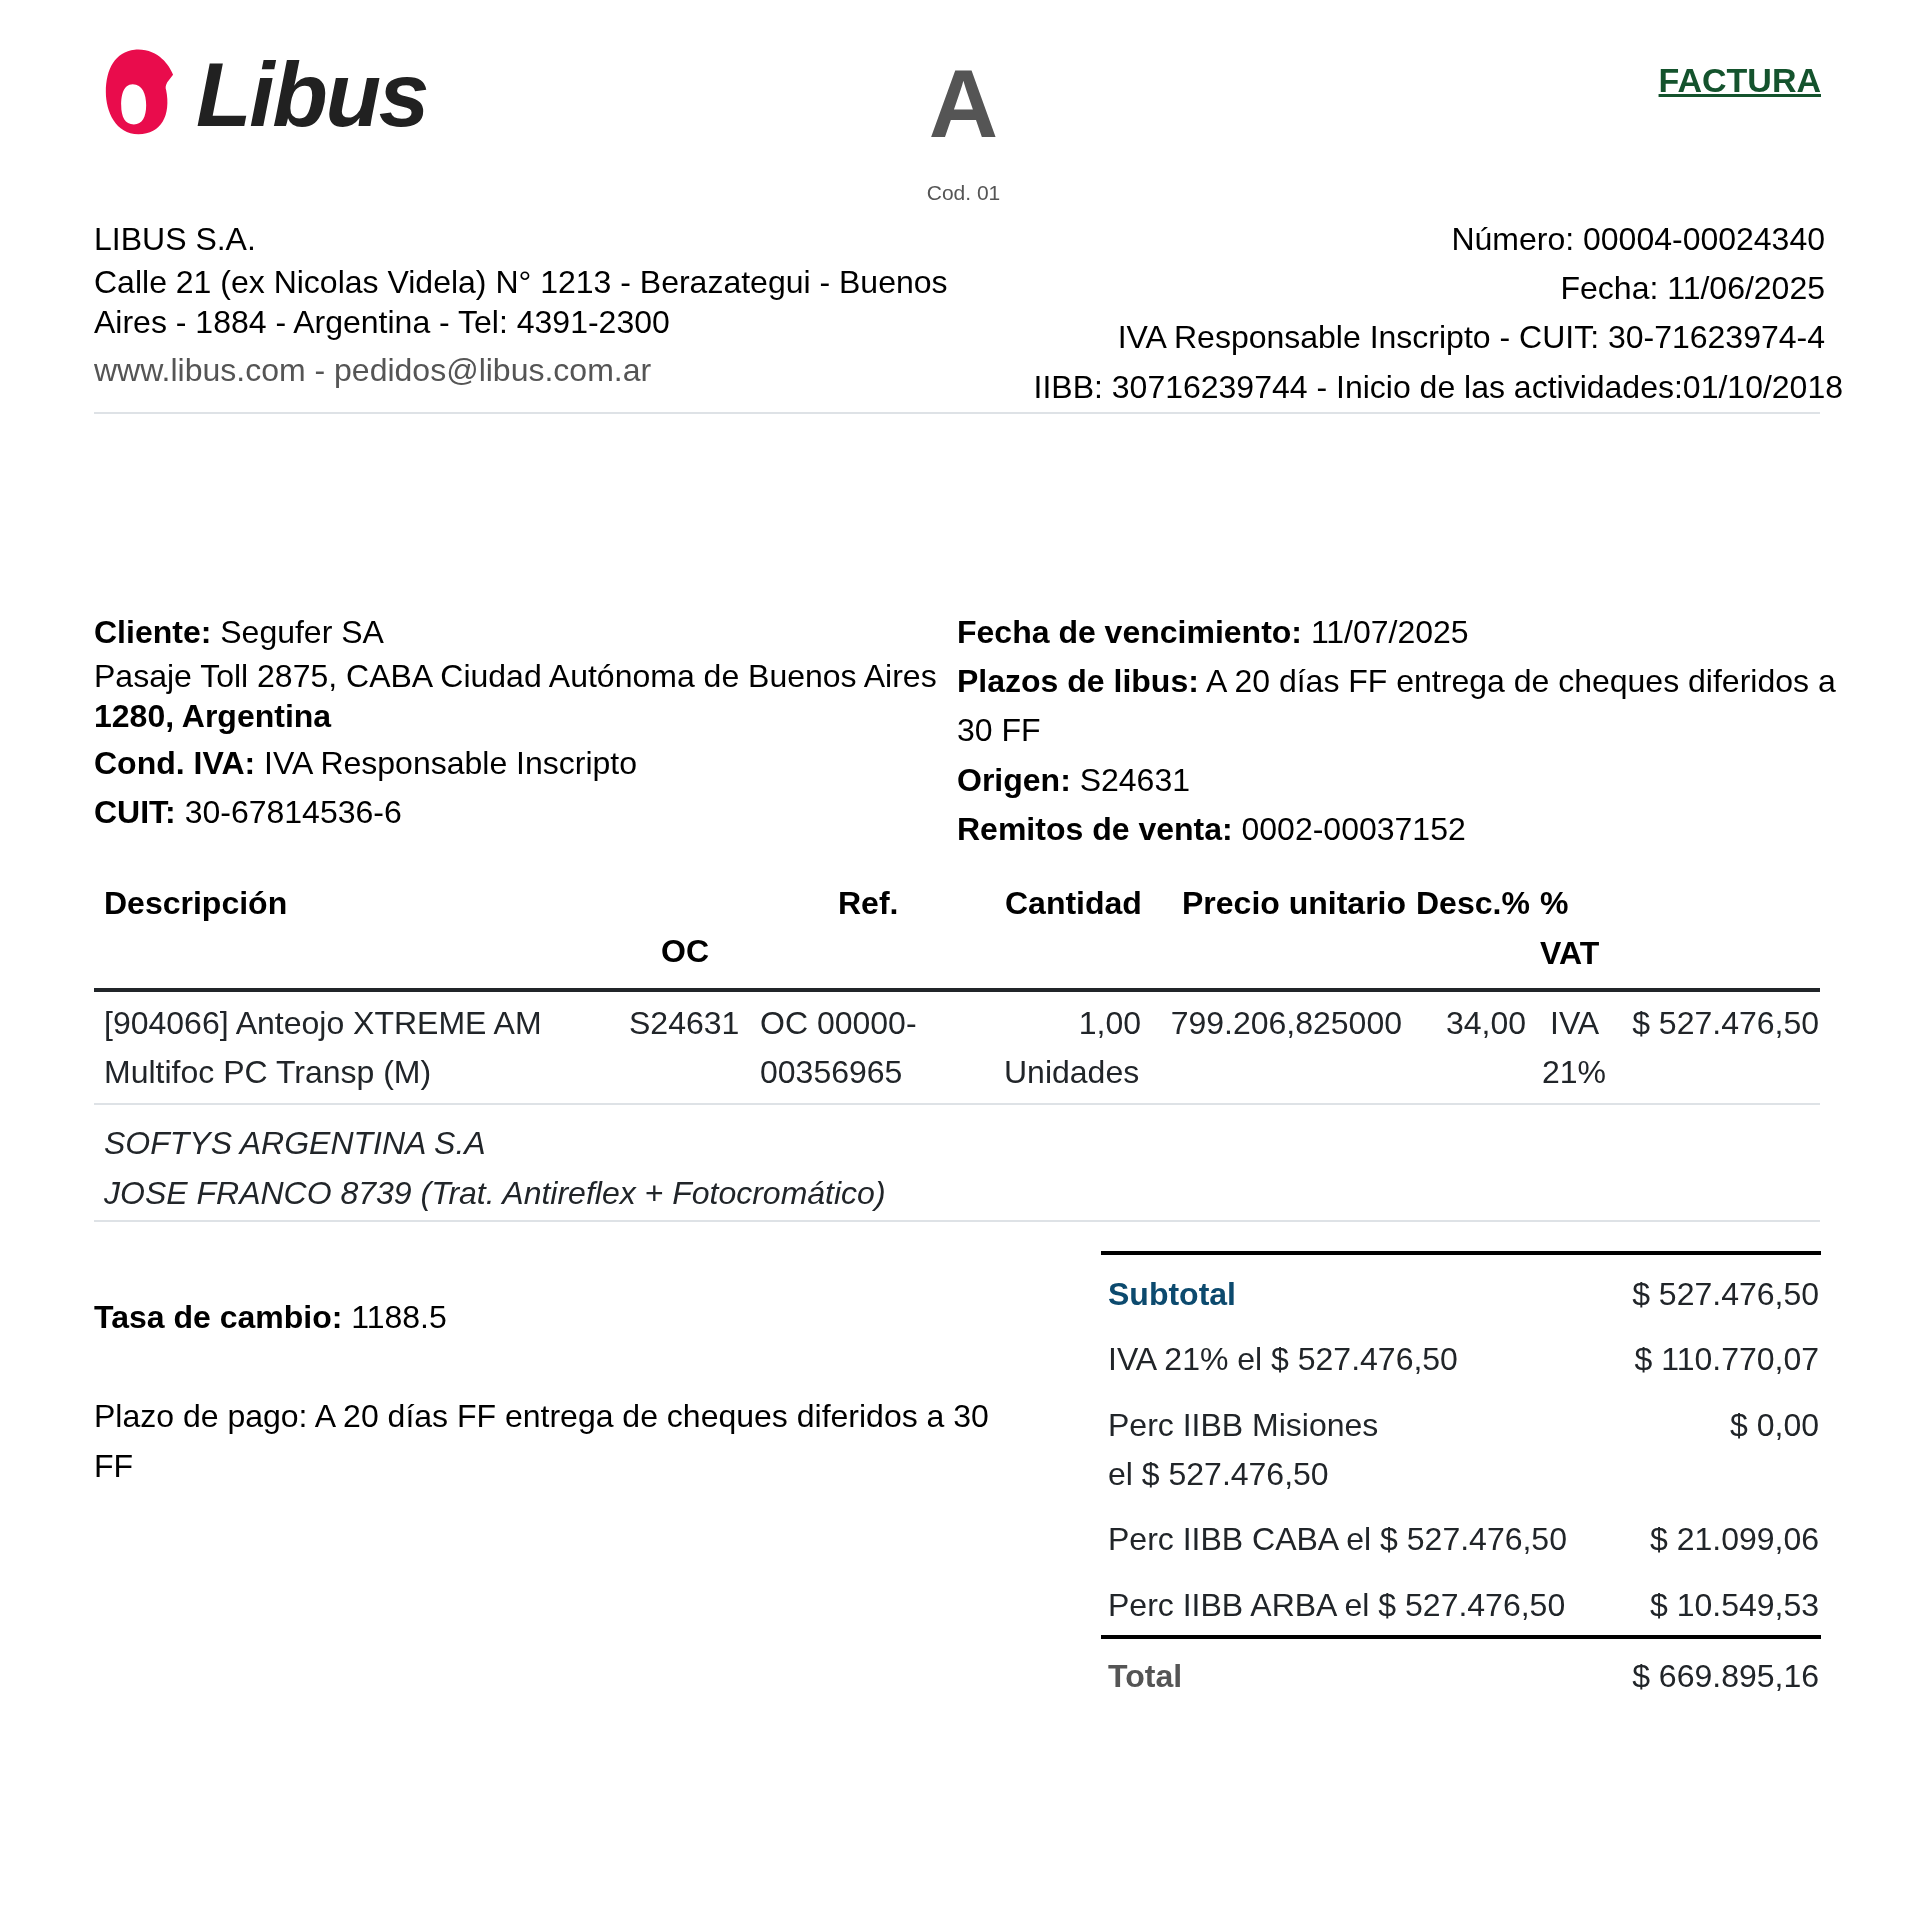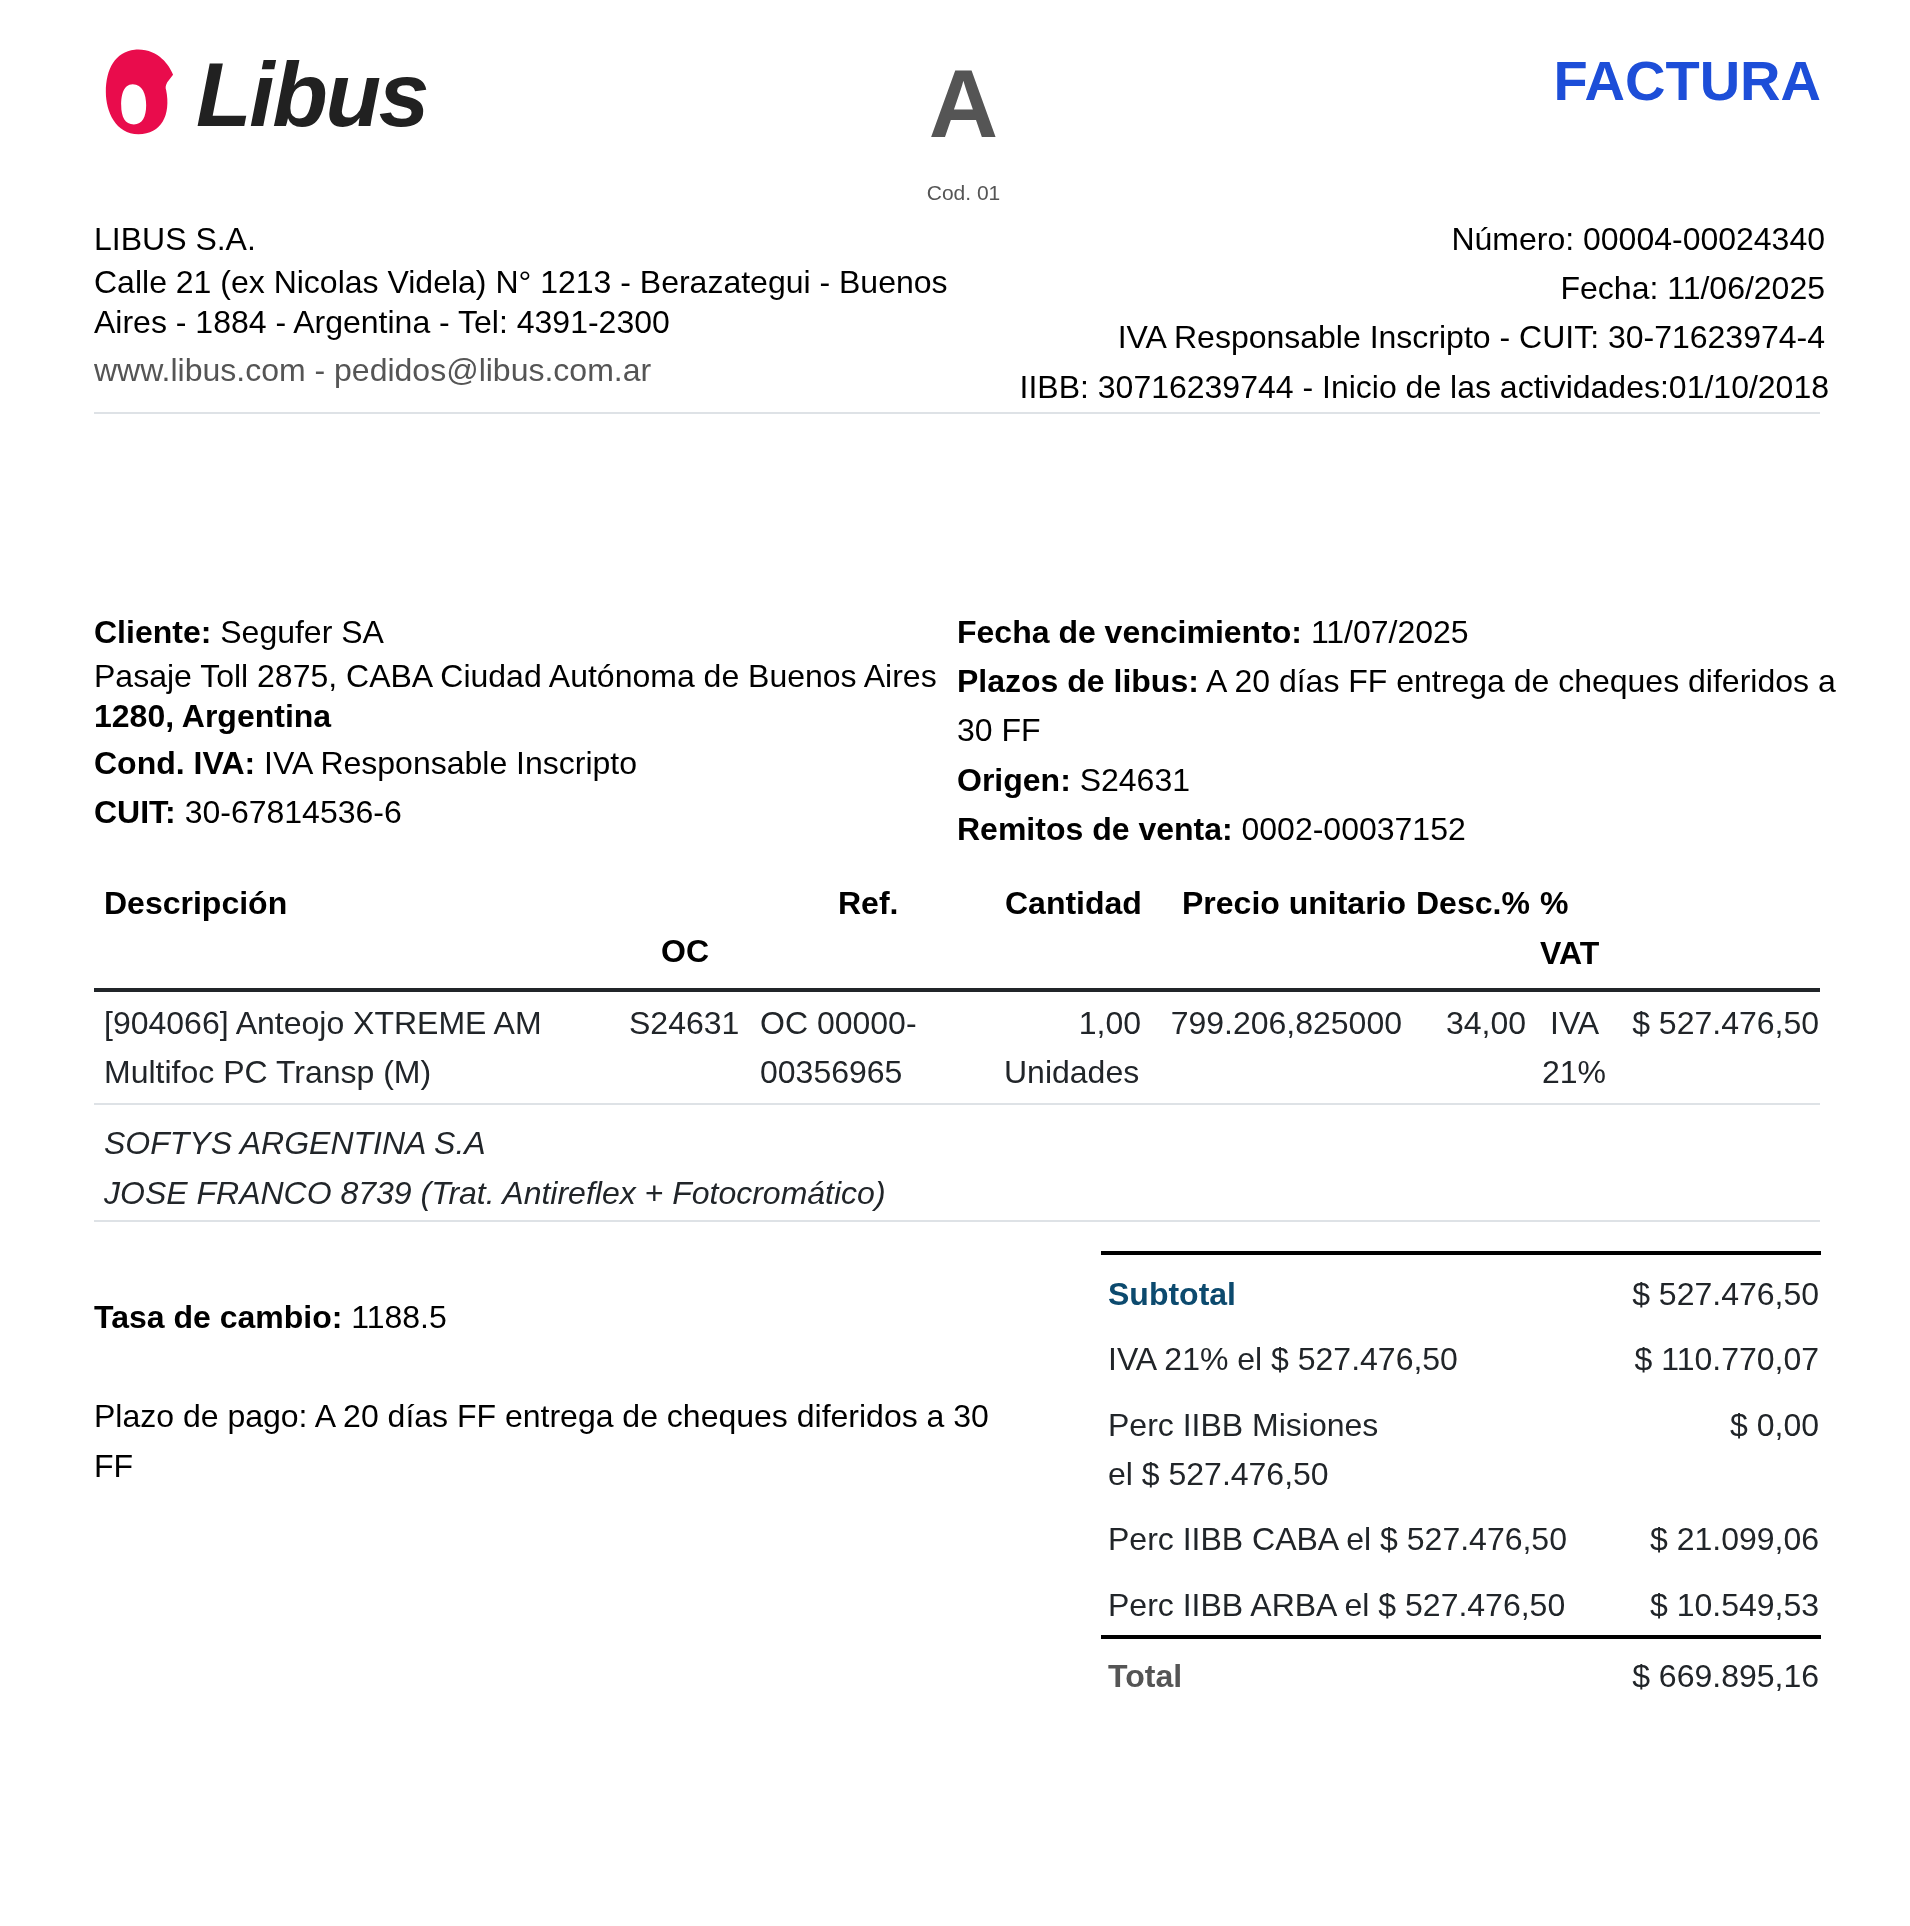--- a/index.html
+++ b/index.html
@@ -9,21 +9,21 @@
   .t { font-size: 32px; line-height: 50px; white-space: nowrap; }
   .gray { color: #555555; }
   .b { font-weight: bold; }
   .right { text-align: right; }
   
   #logo { left: 92px; top: 42px; width: 308px; height: 96px; }
   #logo-text { left: 196px; top: 45px; font-size: 91px; font-weight: bold; font-style: italic; color: #212121; letter-spacing: -2.3px; line-height: 100px; }
   
   #doc-letter { left: 898px; top: 46px; width: 131px; text-align: center; font-size: 96px; font-weight: bold; color: #555; line-height: 116px; }
   #doc-code { left: 898px; top: 181px; width: 131px; text-align: center; font-size: 21px; color: #555; }
-  #doc-title { right: 89px; top: 46px; font-size: 56px; font-weight: bold; color: #1d4ed8; line-height: 69px; }
+  #doc-title { right: 89px; top: 46px; font-size: 34px; font-weight: bold; color: #14532d; line-height: 69px; text-decoration: underline; }
   .hr-light { position: absolute; height: 1.9px; background: #dee2e6; }
   .hr-dark { position: absolute; height: 3.9px; background: #212529; }
   .hr-black { position: absolute; height: 3.5px; background: #000; }
   .lbl { font-weight: bold; }
   
   .th { font-size: 32px; font-weight: bold; line-height: 50px; position: absolute; white-space: nowrap; }
   .td { font-size: 32px; line-height: 50px; position: absolute; white-space: nowrap; color: #212529; }
   .it { font-style: italic; }
 </style>
 </head>
@@ -41,21 +41,21 @@
 <div id="doc-title" class="abs">FACTURA</div>
 
 <div class="abs t" style="left:94px; top:214px;">LIBUS S.A.</div>
 <div class="abs t" style="left:94px; top:257px;">Calle 21 (ex Nicolas Videla) N° 1213 - Berazategui - Buenos</div>
 <div class="abs t" style="left:94px; top:297px;">Aires - 1884 - Argentina - Tel: 4391-2300</div>
 <div class="abs t gray" style="left:94px; top:345px;">www.libus.com - pedidos@libus.com.ar</div>
 
 <div class="abs t right" style="right:85px; top:214px;">Número: 00004-00024340</div>
 <div class="abs t right" style="right:85px; top:263px;">Fecha: 11/06/2025</div>
 <div class="abs t right" style="right:85px; top:312px;">IVA Responsable Inscripto - CUIT: 30-71623974-4</div>
-<div class="abs t right" style="right:81px; top:362px;">IIBB: 30716239744 - Inicio de las actividades:01/10/2018</div>
+<div class="abs t right" style="right:67px; top:362px;">IIBB: 30716239744 - Inicio de las actividades:01/10/2018</div>
 
 <div class="hr-light" style="left:94px; width:1726px; top:412px;"></div>
 
 <div class="abs t" style="left:94px; top:607px;">
   <span class="lbl">Cliente:</span><span> Segufer SA</span>
 </div>
 <div class="abs t" style="left:94px; top:651px;">Pasaje Toll 2875, CABA Ciudad Autónoma de Buenos Aires</div>
 <div class="abs t" style="left:94px; top:691px;font-weight:bold;">1280, Argentina</div>
 <div class="abs t" style="left:94px; top:738px;">
   <span class="lbl">Cond. IVA:</span><span> IVA Responsable Inscripto</span>

